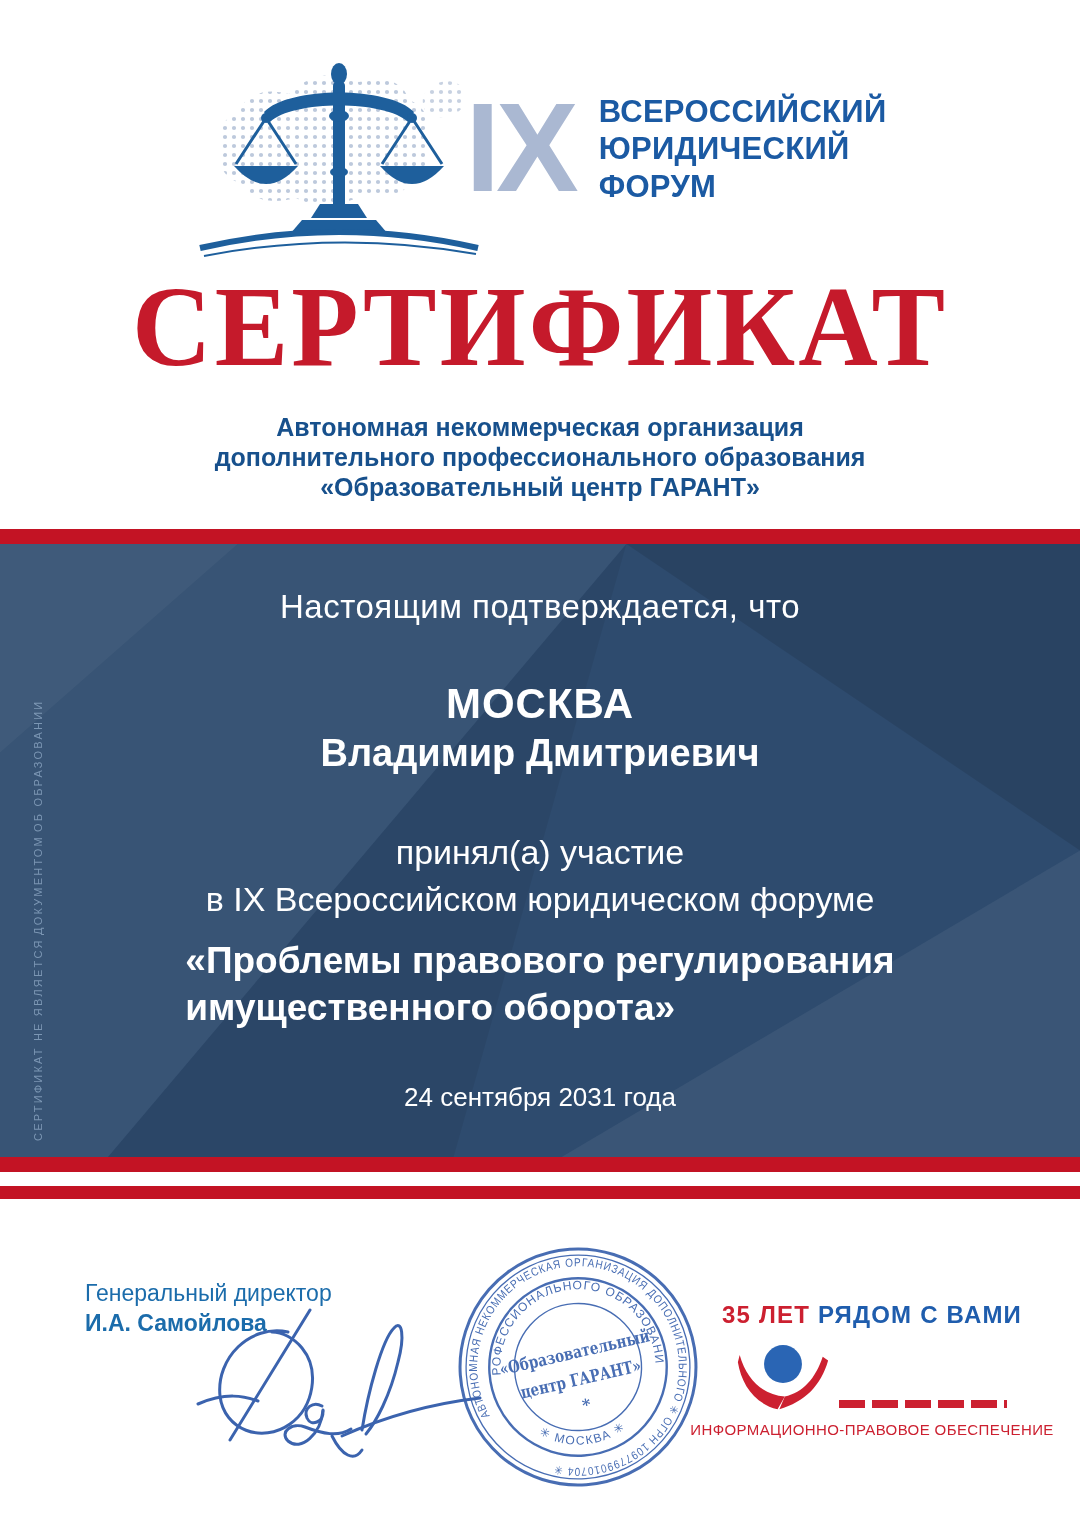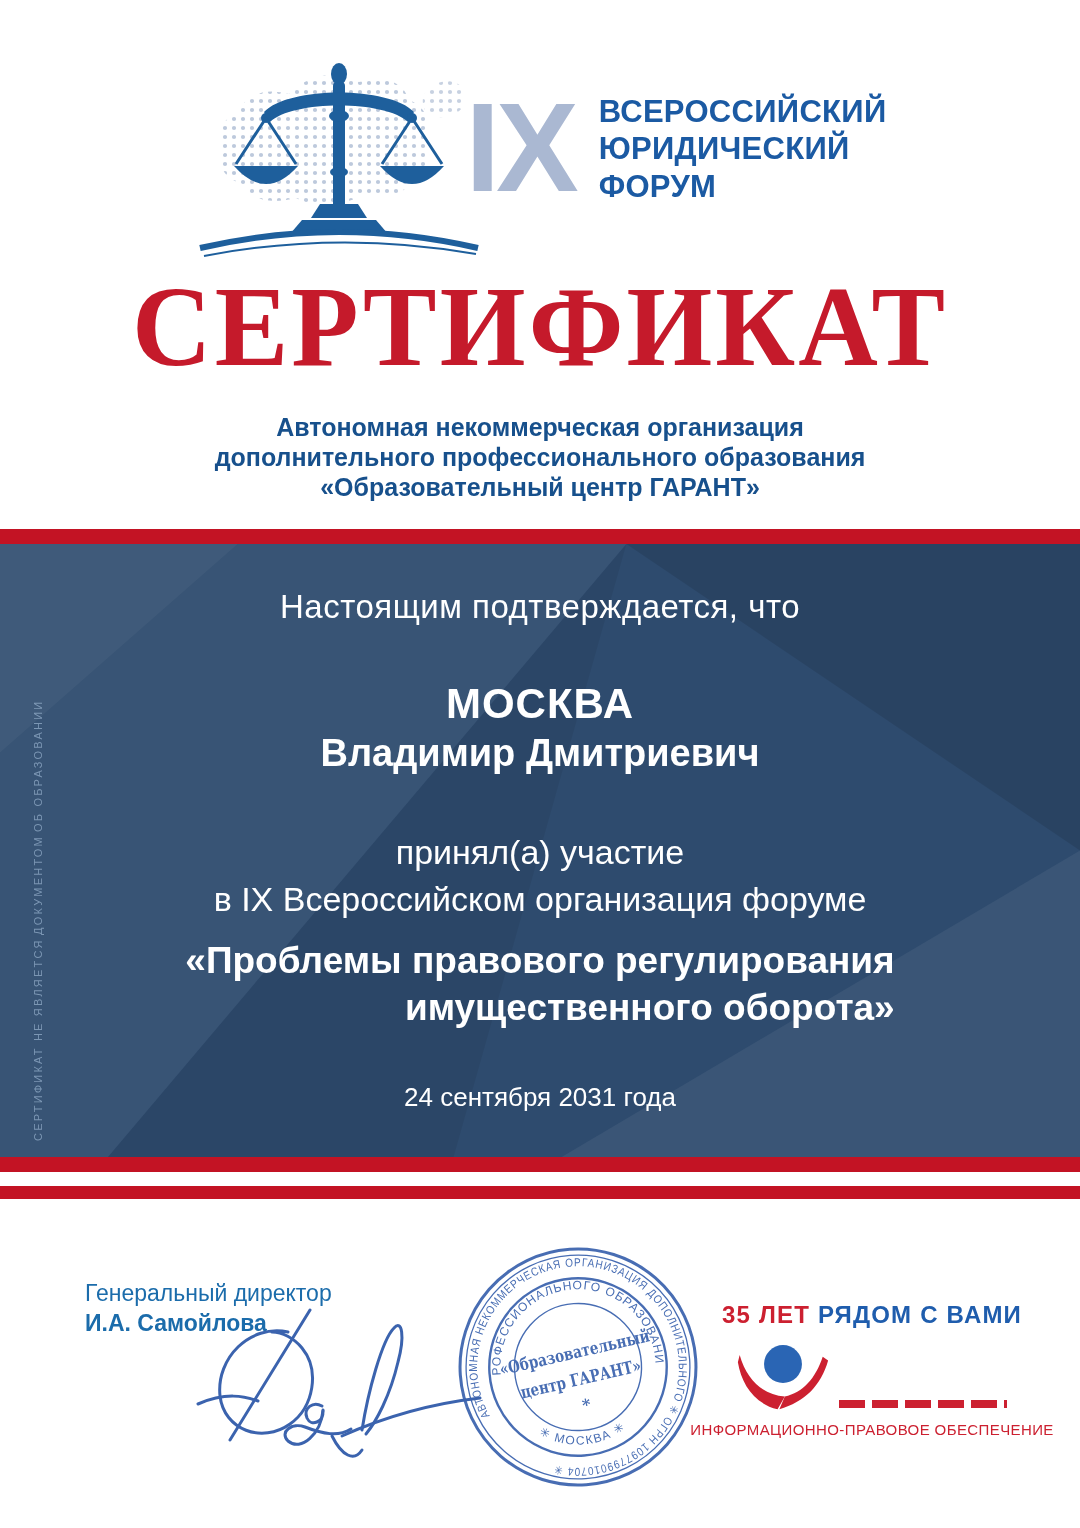--- a/index.html
+++ b/index.html
@@ -37,21 +37,21 @@
   .panel{
     position:absolute;top:544px;left:0;width:1080px;height:613px;
     background:#2e4b6e;overflow:hidden;color:#ffffff;
   }
   .facet{position:absolute;inset:0;}
   .f1{background:rgba(0,0,0,.10);clip-path:polygon(58% 0,100% 0,100% 50%);}
   .f2{background:rgba(255,255,255,.05);clip-path:polygon(0 0,58% 0,10% 100%,0 100%);}
   .f3{background:rgba(0,0,0,.06);clip-path:polygon(10% 100%,58% 0,42% 100%);}
   .f4{background:rgba(255,255,255,.06);clip-path:polygon(100% 50%,100% 100%,52% 100%);}
   .f5{background:rgba(255,255,255,.04);clip-path:polygon(0 0,22% 0,0 34%);}
-  .panel-inner{position:relative;width:100%;height:100%;display:flex;flex-direction:column;align-items:center;text-align:right;}
+  .panel-inner{position:relative;width:100%;height:100%;display:flex;flex-direction:column;align-items:center;text-align:left;}
   .confirm{margin-top:44px;font-size:33px;font-weight:400;letter-spacing:.5px;}
   .surname{margin-top:54px;font-size:42px;font-weight:bold;letter-spacing:1px;}
   .patronymic{margin-top:4px;font-size:38px;font-weight:bold;}
   .part1{margin-top:58px;font-size:34px;}
   .part2{margin-top:8px;font-size:34px;}
   .topic{margin-top:18px;font-size:37px;font-weight:bold;line-height:1.28;}
   .hours{margin-top:14px;font-size:31px;}
   .date{margin-top:50px;font-size:26px;}
   .side-note{
     position:absolute;left:30px;bottom:16px;display:flex;gap:3px;
@@ -142,21 +142,21 @@
     <div class="facet f1"></div>
     <div class="facet f2"></div>
     <div class="facet f3"></div>
     <div class="facet f4"></div>
     <div class="facet f5"></div>
     <div class="panel-inner">
       <div class="confirm">Настоящим подтверждается, что</div>
       <div class="surname">МОСКВА</div>
       <div class="patronymic">Владимир Дмитриевич</div>
       <div class="part1">принял(а) участие</div>
-      <div class="part2">в IX Всероссийском организация форуме</div>
+      <div class="part2">в IX Всероссийском юридическом форуме</div>
       <div class="topic">
         <div>«Проблемы правового регулирования</div>
         <div>имущественного оборота»</div>
       </div>
       <div class="date">24 сентября 2031 года</div>
 
     </div>
     <div class="side-note">
       <div>СЕРТИФИКАТ НЕ ЯВЛЯЕТСЯ</div>
       <div>ДОКУМЕНТОМ</div>

